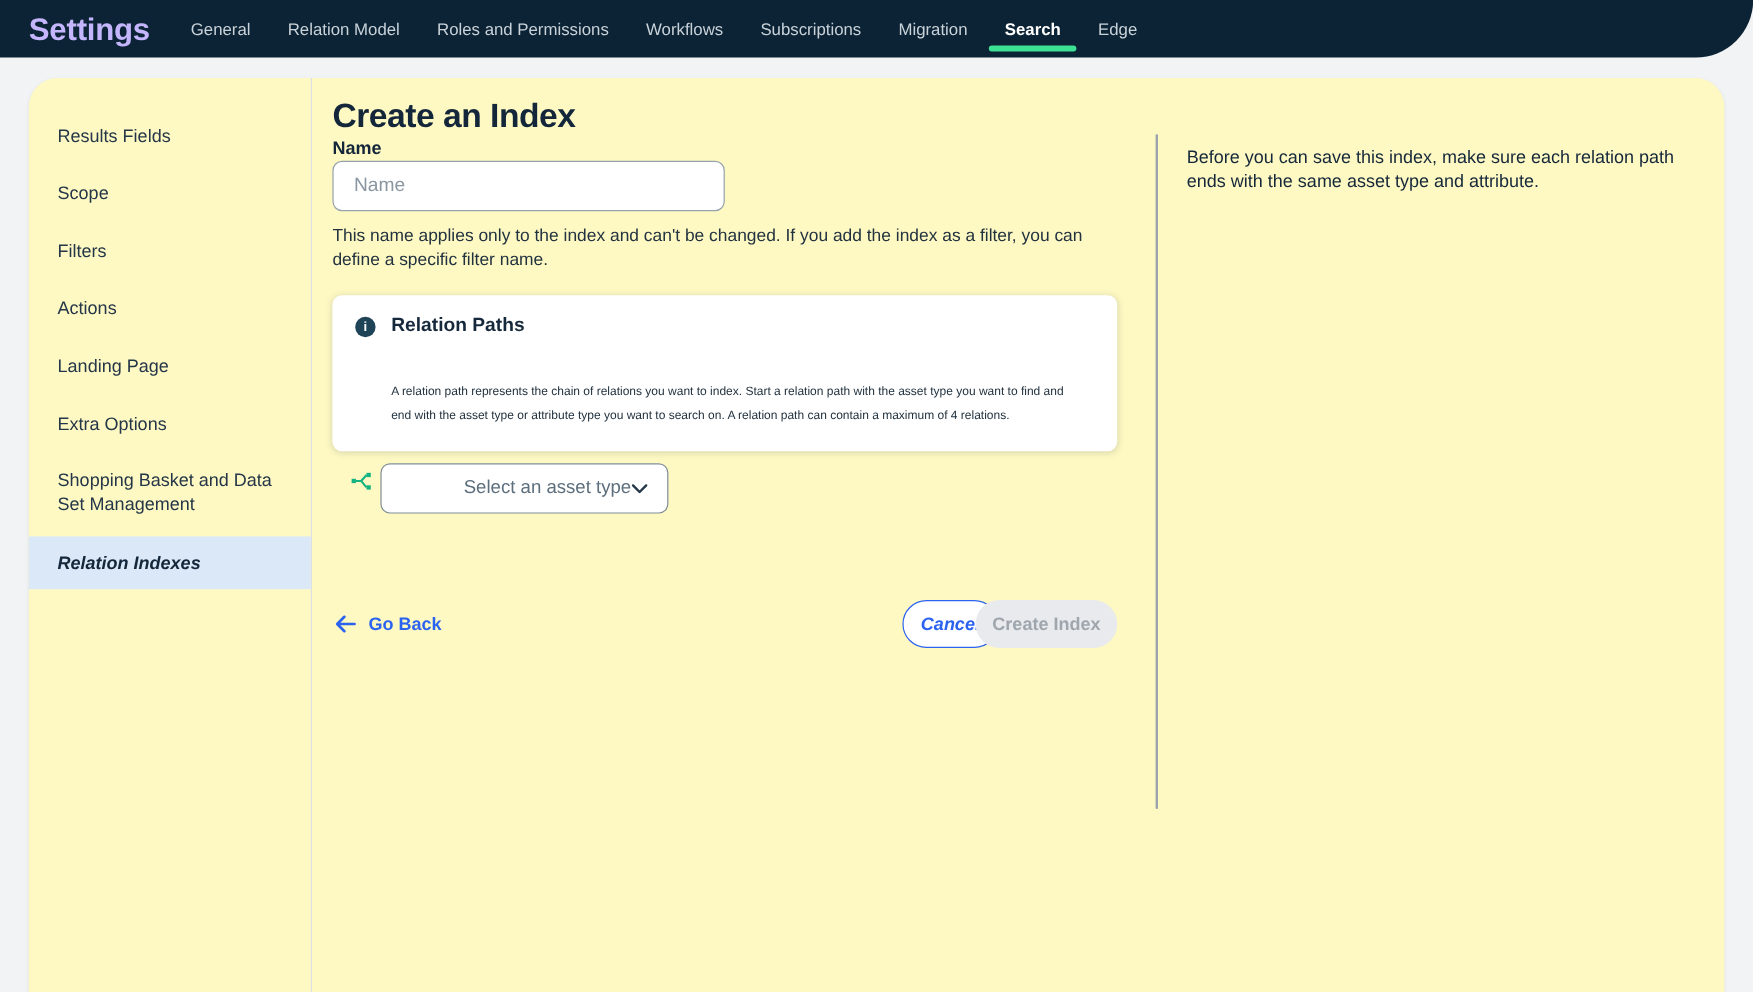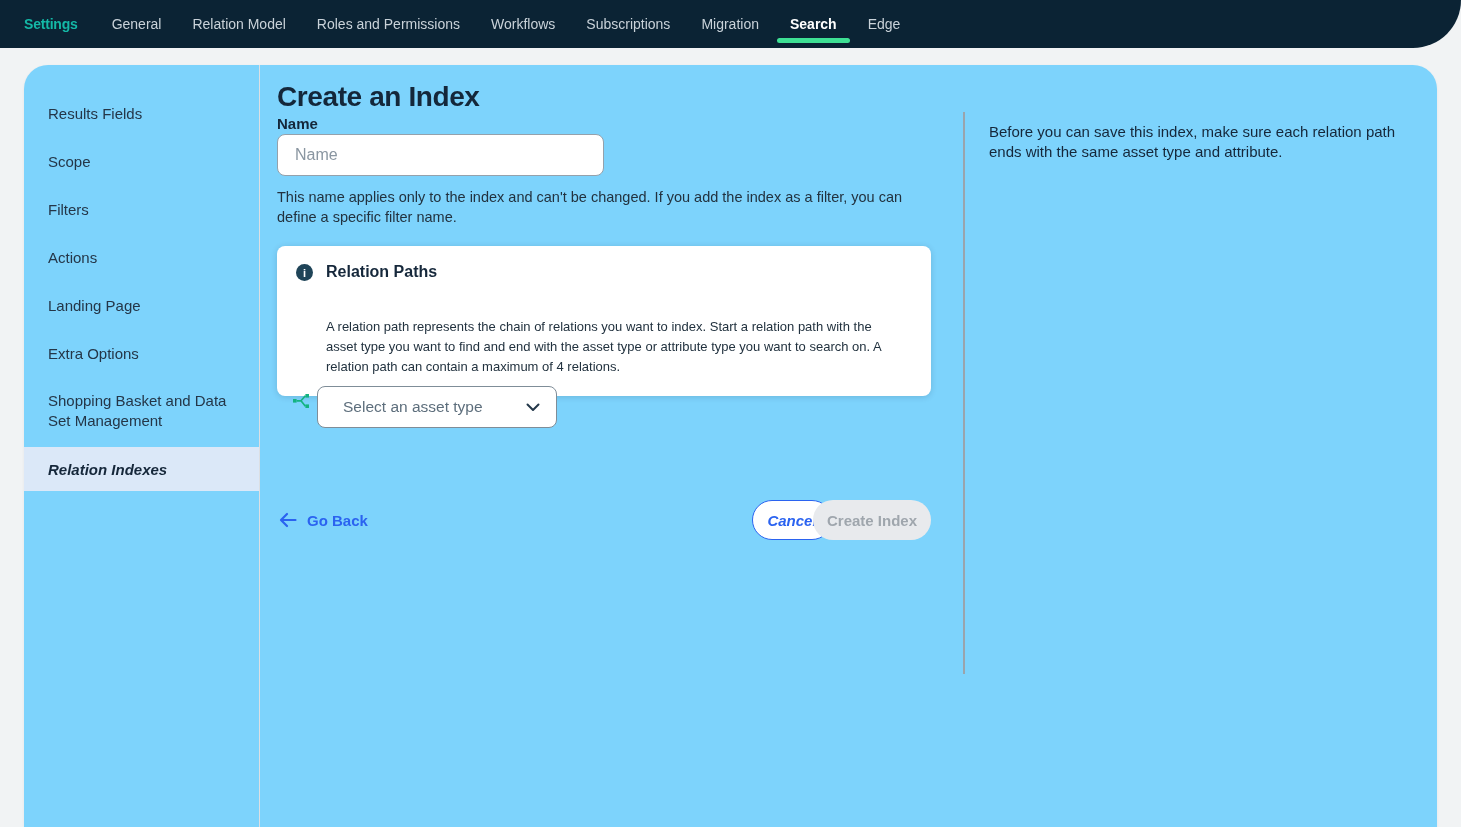--- a/index.html
+++ b/index.html
@@ -13,39 +13,39 @@
 
   
   .navbar {
     position: absolute; top: 0; left: 0; width: 1461px; height: 48px;
     background: #0b2334;
     border-bottom-right-radius: 48px;
     display: flex; align-items: center;
     padding-left: 24px;
   }
   .brand {
-    color: #14b8a6; font-size: 14px; font-weight: 700; letter-spacing: -0.2px;
+    color: #c4b5fd; font-size: 26px; font-weight: 700; letter-spacing: -0.2px;
     margin-right: 34px;
   }
   .nav-item {
     position: relative;
     color: #c9d2d9; font-size: 14px; text-decoration: none;
     margin-right: 31px; height: 48px; display: flex; align-items: center;
     cursor: pointer; white-space: nowrap;
   }
   .nav-item.active { color: #ffffff; font-weight: 700; }
   .nav-underline {
     position: absolute; left: -13px; right: -13px; bottom: 5px; height: 5px;
     background: #3ee094; border-radius: 3px;
   }
 
   
   .card {
     position: absolute; left: 24px; top: 65px; width: 1413px; height: 762px;
-    background: #7dd3fc;
+    background: #fef9c3;
     border-radius: 24px 24px 0 0;
     box-shadow: 0 1px 3px rgba(13,36,54,0.06);
   }
 
   
   .sidebar {
     position: absolute; left: 0; top: 0; width: 236px; height: 100%;
     border-right: 1px solid #dcdfe3;
     padding-top: 24px;
   }
@@ -89,28 +89,29 @@
     display: flex;
   }
   .info-icon {
     flex: 0 0 auto; width: 17px; height: 17px; border-radius: 50%;
     background: #1f4458; color: #ffffff;
     font-size: 11px; font-weight: 700; font-style: normal;
     display: flex; align-items: center; justify-content: center;
     margin-right: 13px; margin-top: 1px;
   }
   .info-title { font-size: 16px; font-weight: 700; color: #16283b; margin-bottom: 7px; }
-  .info-body { font-size: 13px; line-height: 20px; color: #22323f; max-width: 577px; margin-top: 36px; }
+  .info-body { font-size: 10px; line-height: 20px; color: #22323f; max-width: 577px; margin-top: 36px; }
 
   .relation-icon { position: absolute; left: 268px; top: 327px; width: 18px; height: 18px; }
   .asset-select {
     position: absolute; left: 293px; top: 321px; width: 240px; height: 42px;
     border: 1px solid #7f8d98; border-radius: 8px; background: #fff;
     display: flex; align-items: center; cursor: pointer;
     padding: 0 16px 0 25px;
+    text-align: right;
   }
   .asset-select-value { font-size: 15.5px; color: #5d6e7c; flex: 1; }
 
   .go-back {
     position: absolute; left: 255px; top: 443px; height: 24px;
     display: flex; align-items: center; gap: 10px;
     color: #2b63f0; font-size: 15px; font-weight: 700;
     text-decoration: none; cursor: pointer;
   }
   .btn {

